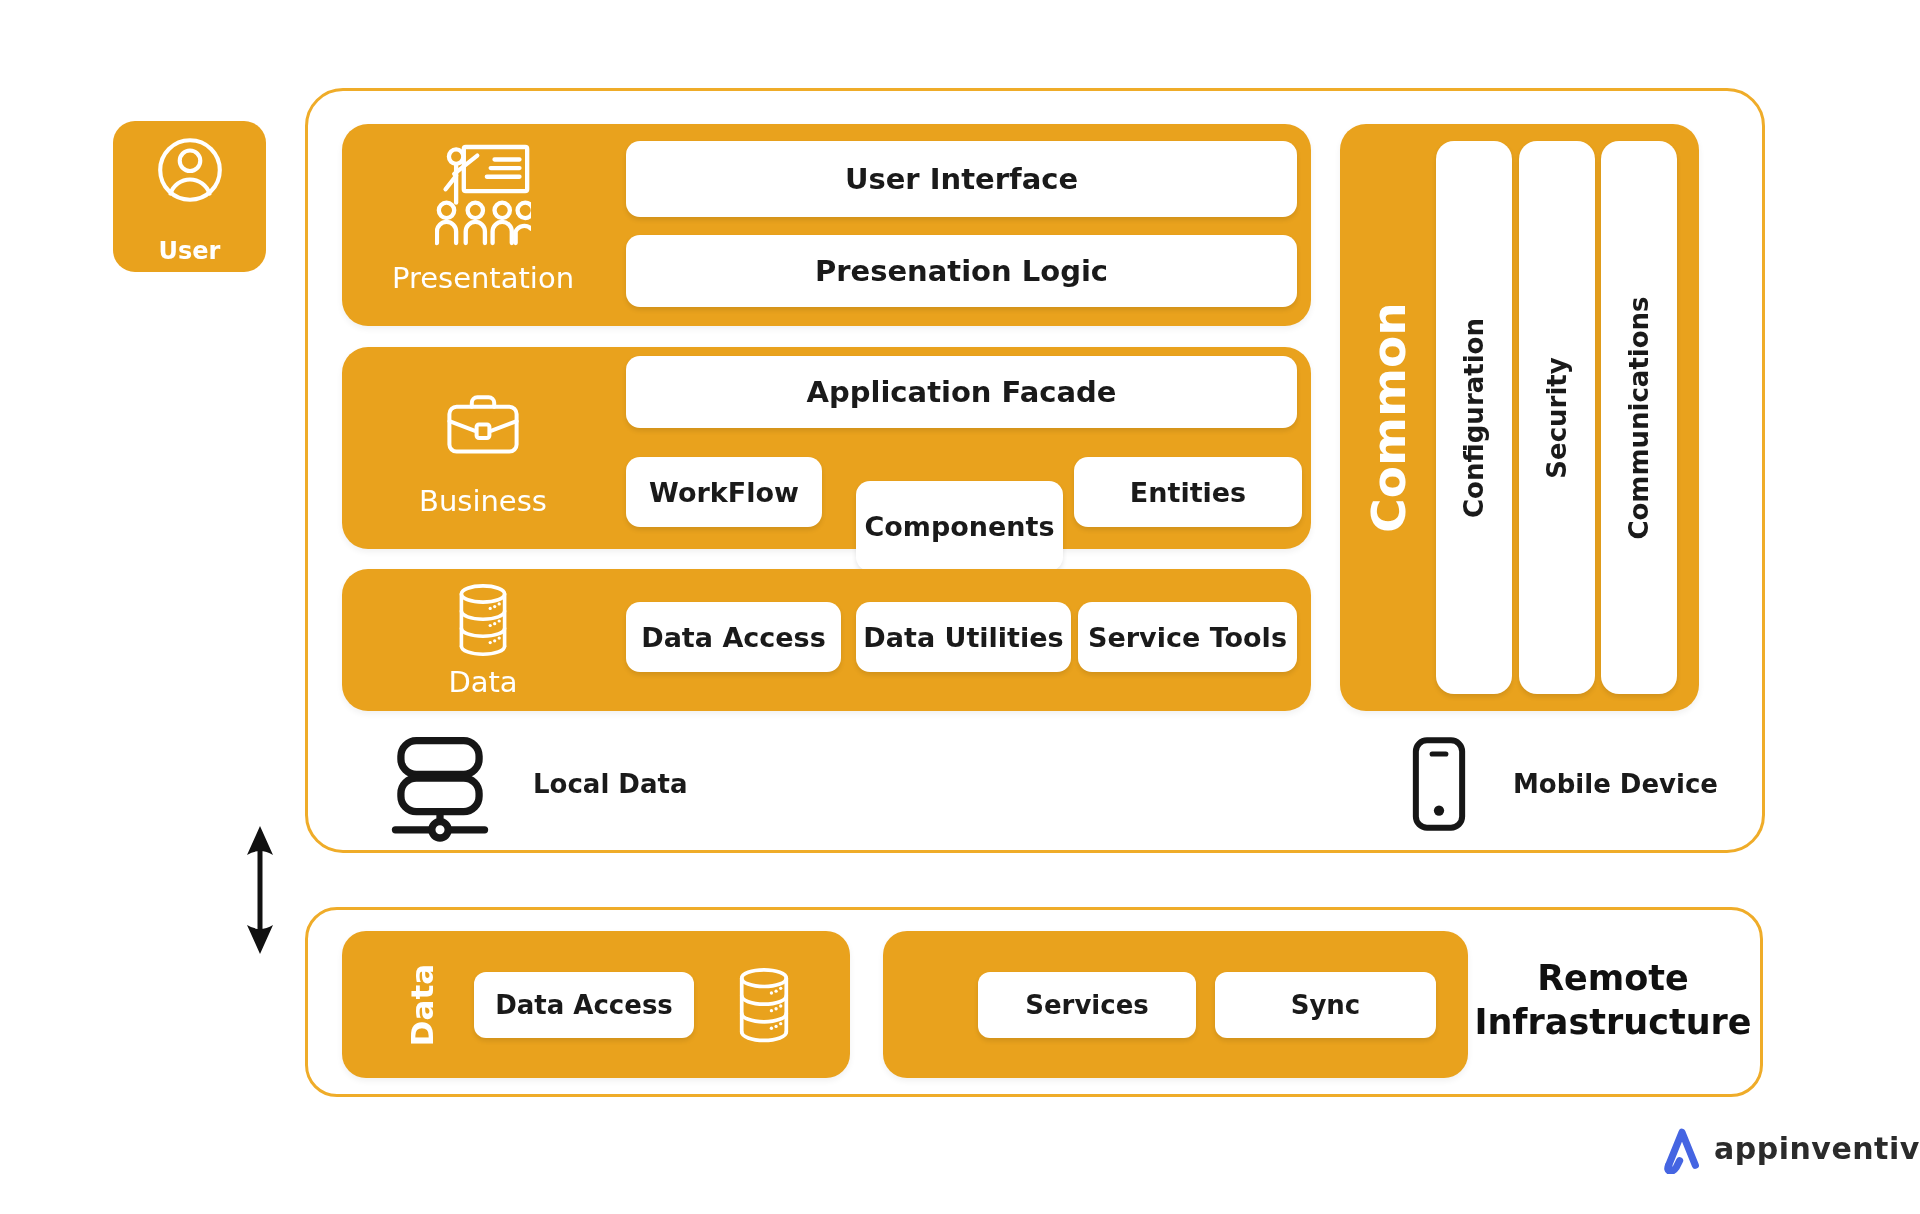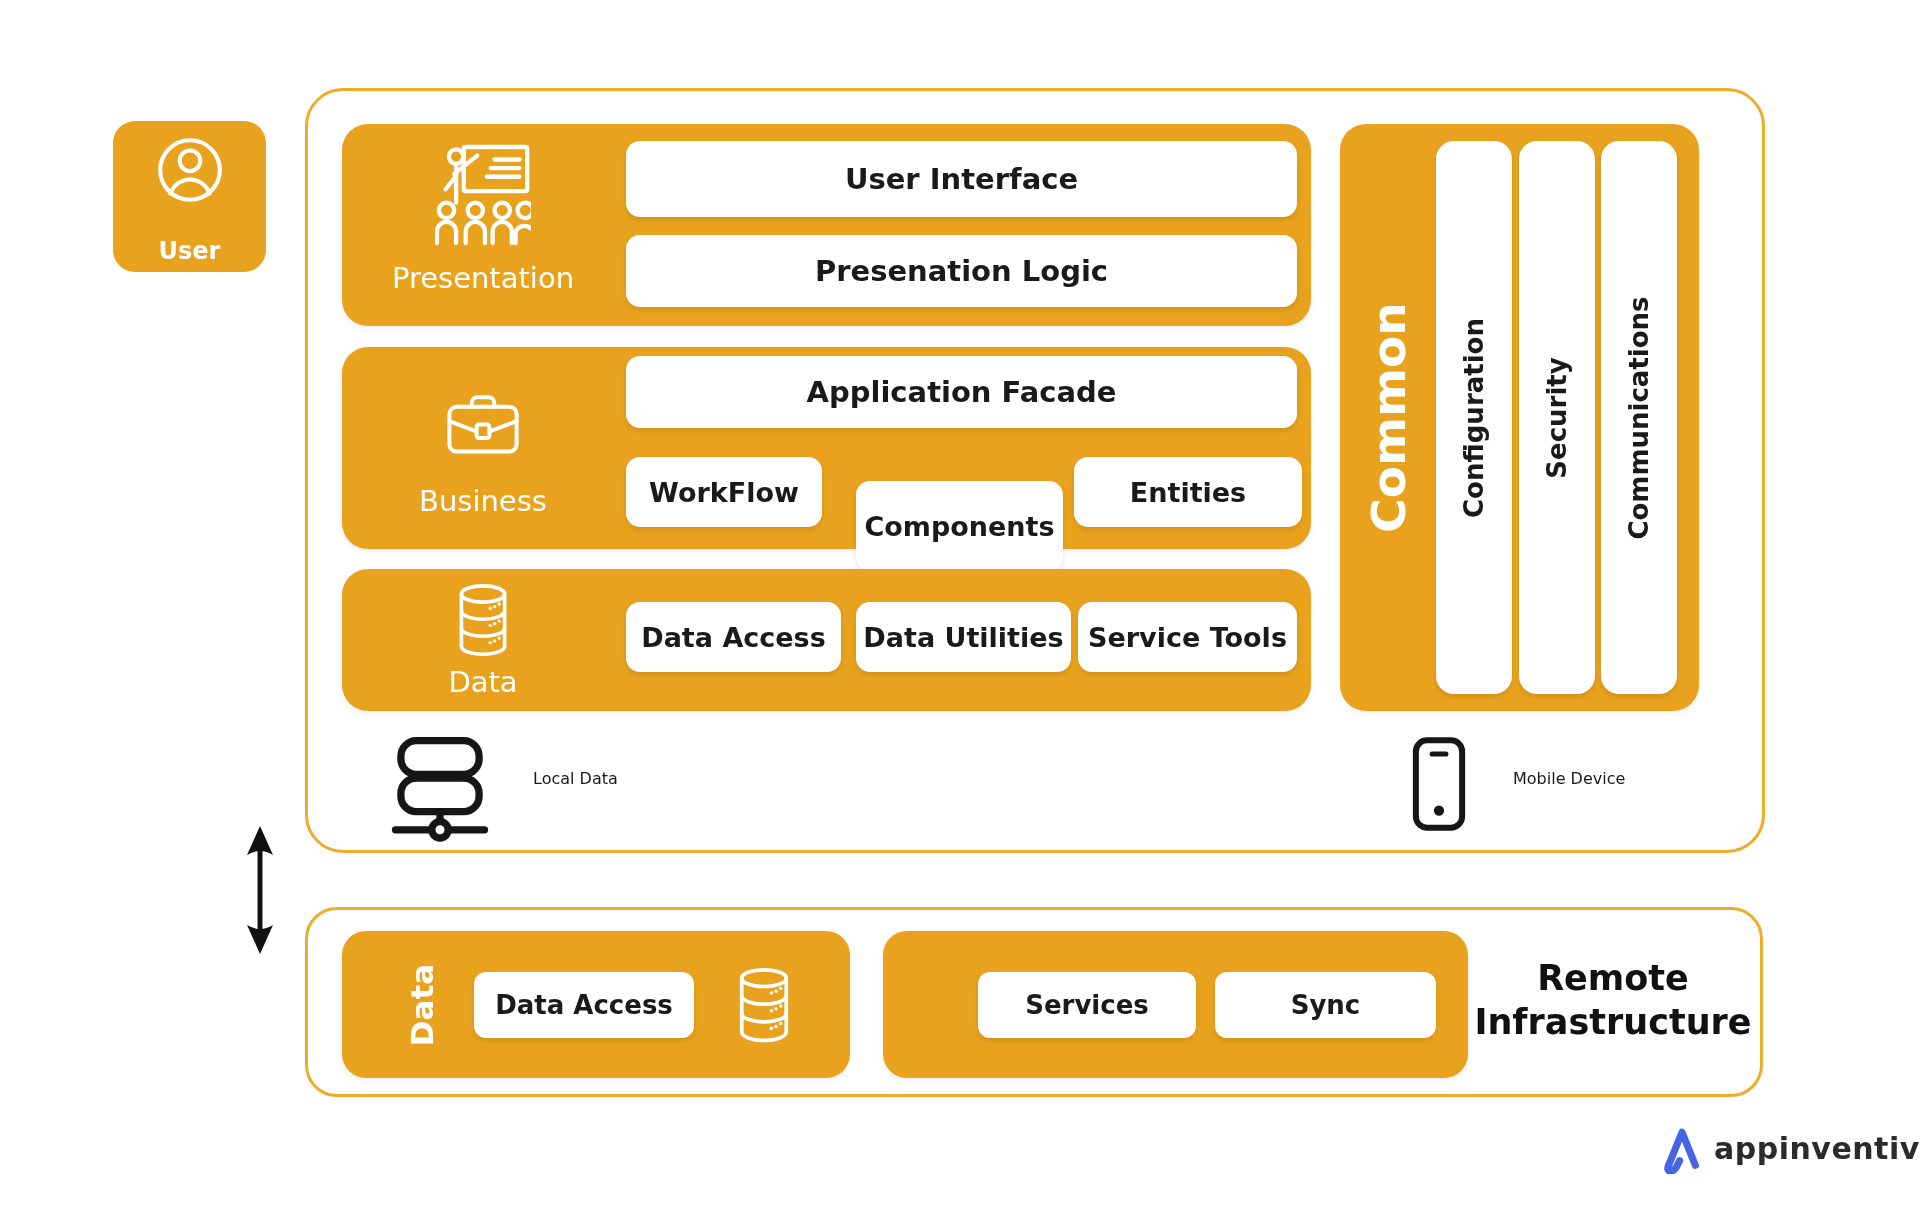--- a/index.html
+++ b/index.html
@@ -45,21 +45,21 @@
   .vwrap{position:absolute;display:flex;align-items:center;justify-content:center;}
   .vtext{transform:rotate(-90deg);white-space:nowrap;}
   .common-title{left:0;top:0;width:96px;height:587px;}
   .common-title .vtext{color:#fff;font-weight:bold;font-size:47px;}
   .vpill{position:absolute;top:17px;height:553px;width:76px;background:#fff;
     border-radius:18px;box-shadow:0 3px 5px rgba(0,0,0,.10);
     display:flex;align-items:center;justify-content:center;}
   .vpill .vtext{font-weight:bold;font-size:26px;color:var(--ink);}
 
   
-  .foot-label{position:absolute;font-weight:normal;font-size:16px;color:var(--ink);}
+  .foot-label{position:absolute;font-weight:bold;font-size:26px;color:var(--ink);}
 
   
   .lp-block{position:absolute;top:21px;height:147px;background:var(--orange);
     border-radius:24px;box-shadow:0 3px 6px rgba(0,0,0,.06);}
   .remote-title{position:absolute;left:1150px;top:46px;width:310px;text-align:center;
     font-weight:bold;font-size:35px;line-height:44px;color:#111;}
 
   
   .logo{left:1658px;top:1122px;display:flex;align-items:center;gap:8px;}
   .logo .txt{font-size:30px;font-weight:600;color:#2b2b2b;letter-spacing:.5px;}

